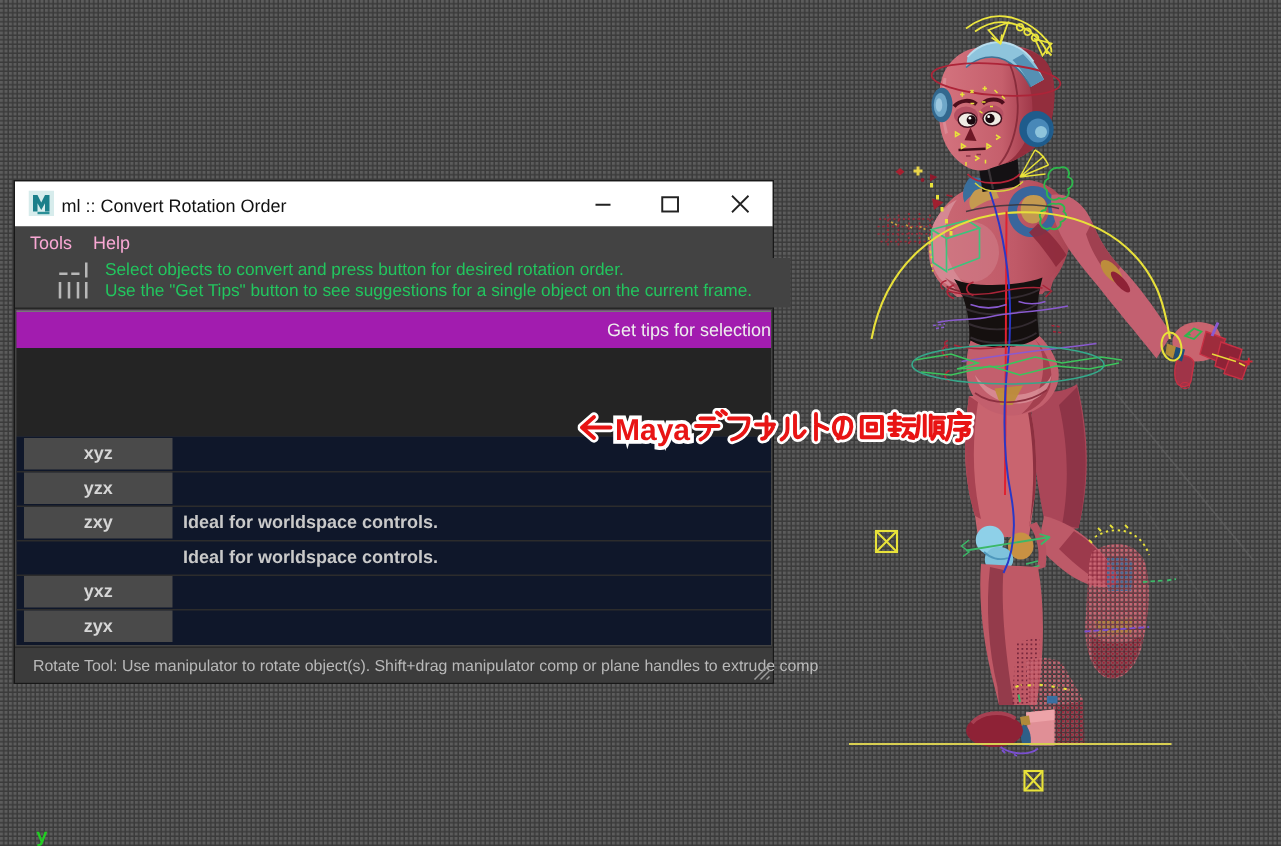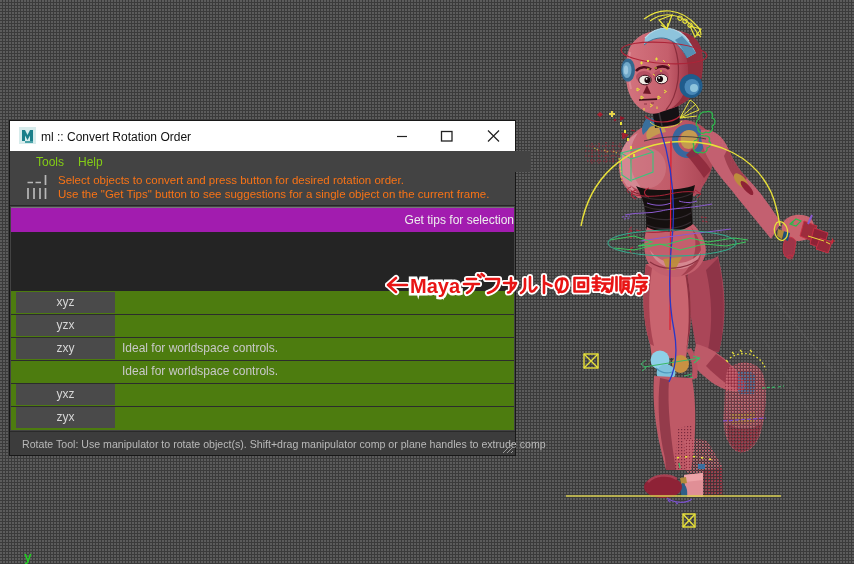--- a/index.html
+++ b/index.html
@@ -8,30 +8,30 @@
   font-family:"Liberation Sans",sans-serif;
   background-color:#3c3c3c;
 }
 #scene{position:absolute;left:0;top:0;z-index:1;}
 #leftline{position:absolute;left:1px;top:0;width:1px;height:564px;background:#6e6e6e;z-index:1;}
 .dialog{position:absolute;left:9px;top:103px;width:505px;height:334px;z-index:2;
   border:1px solid #181818;background:#434343;font-size:12px;margin-top:17px;}
 .titlebar{position:absolute;left:0;top:0;width:505px;height:30px;background:#ffffff;color:#000;}
 .title-ico{position:absolute;left:9px;top:6px;width:17px;height:17px;}
 .title-txt{position:absolute;left:31px;top:9px;font-size:12px;color:#111;}
-.menubar{position:absolute;left:16px;top:30px;width:505px;height:21px;background:#434343;color:#84cc16;}
+.menubar{position:absolute;left:0;top:30px;width:505px;height:21px;background:#434343;color:#f9a8d4;}
 .menubar span{position:absolute;top:4px;font-size:12px;}
-.infobox{position:absolute;left:0;top:51px;width:505px;height:33px;background:#434343;color:#f97316;text-align:center;}
+.infobox{position:absolute;left:12px;top:51px;width:505px;height:33px;background:#434343;color:#22c55e;text-align:center;}
 .inf1{position:absolute;left:48px;top:2px;font-size:11.5px;white-space:nowrap;}
 .inf2{position:absolute;left:48px;top:16px;font-size:11.5px;white-space:nowrap;}
 .sep{position:absolute;left:0;top:84px;width:505px;height:1px;background:#262626;}
 .gtbtn{position:absolute;left:1px;top:86px;width:503px;height:24px;background:#a21caf;
   color:#eeeeee;text-align:right;line-height:24px;font-size:12px;border-top:1px solid #777;}
 .emptyarea{position:absolute;left:1px;top:111px;width:503px;height:59px;background:#242424;}
-.rows{position:absolute;left:1px;top:170px;width:503px;height:139px;background:#4d7c0f;}
+.rows{position:absolute;left:1px;top:170px;width:503px;height:139px;background:#0f172a;font-weight:bold;}
 .rowcell{position:absolute;left:5px;width:99px;height:21px;background:#4a4a4a;
   color:#d6d6d6;text-align:center;line-height:21px;font-size:12px;}
 .rowdesc{position:absolute;left:111px;width:380px;height:21px;color:#c9c9c9;font-size:12px;line-height:21px;}
 .statusbar{position:absolute;left:0;top:310px;width:505px;height:23px;background:#3c3c3c;
   border-top:1px solid #2a2a2a;color:#b9b9b9;font-size:11px;}
 .statusbar span{position:absolute;left:12px;top:6px;white-space:nowrap;font-size:10.6px;letter-spacing:0;}
 .annotsvg{position:absolute;left:385px;top:272px;z-index:3;}
 .yaxis{position:absolute;left:24px;top:550px;z-index:1;color:#22cc22;
   font-family:"Liberation Mono",monospace;font-size:13px;font-weight:bold;}
 </style>

